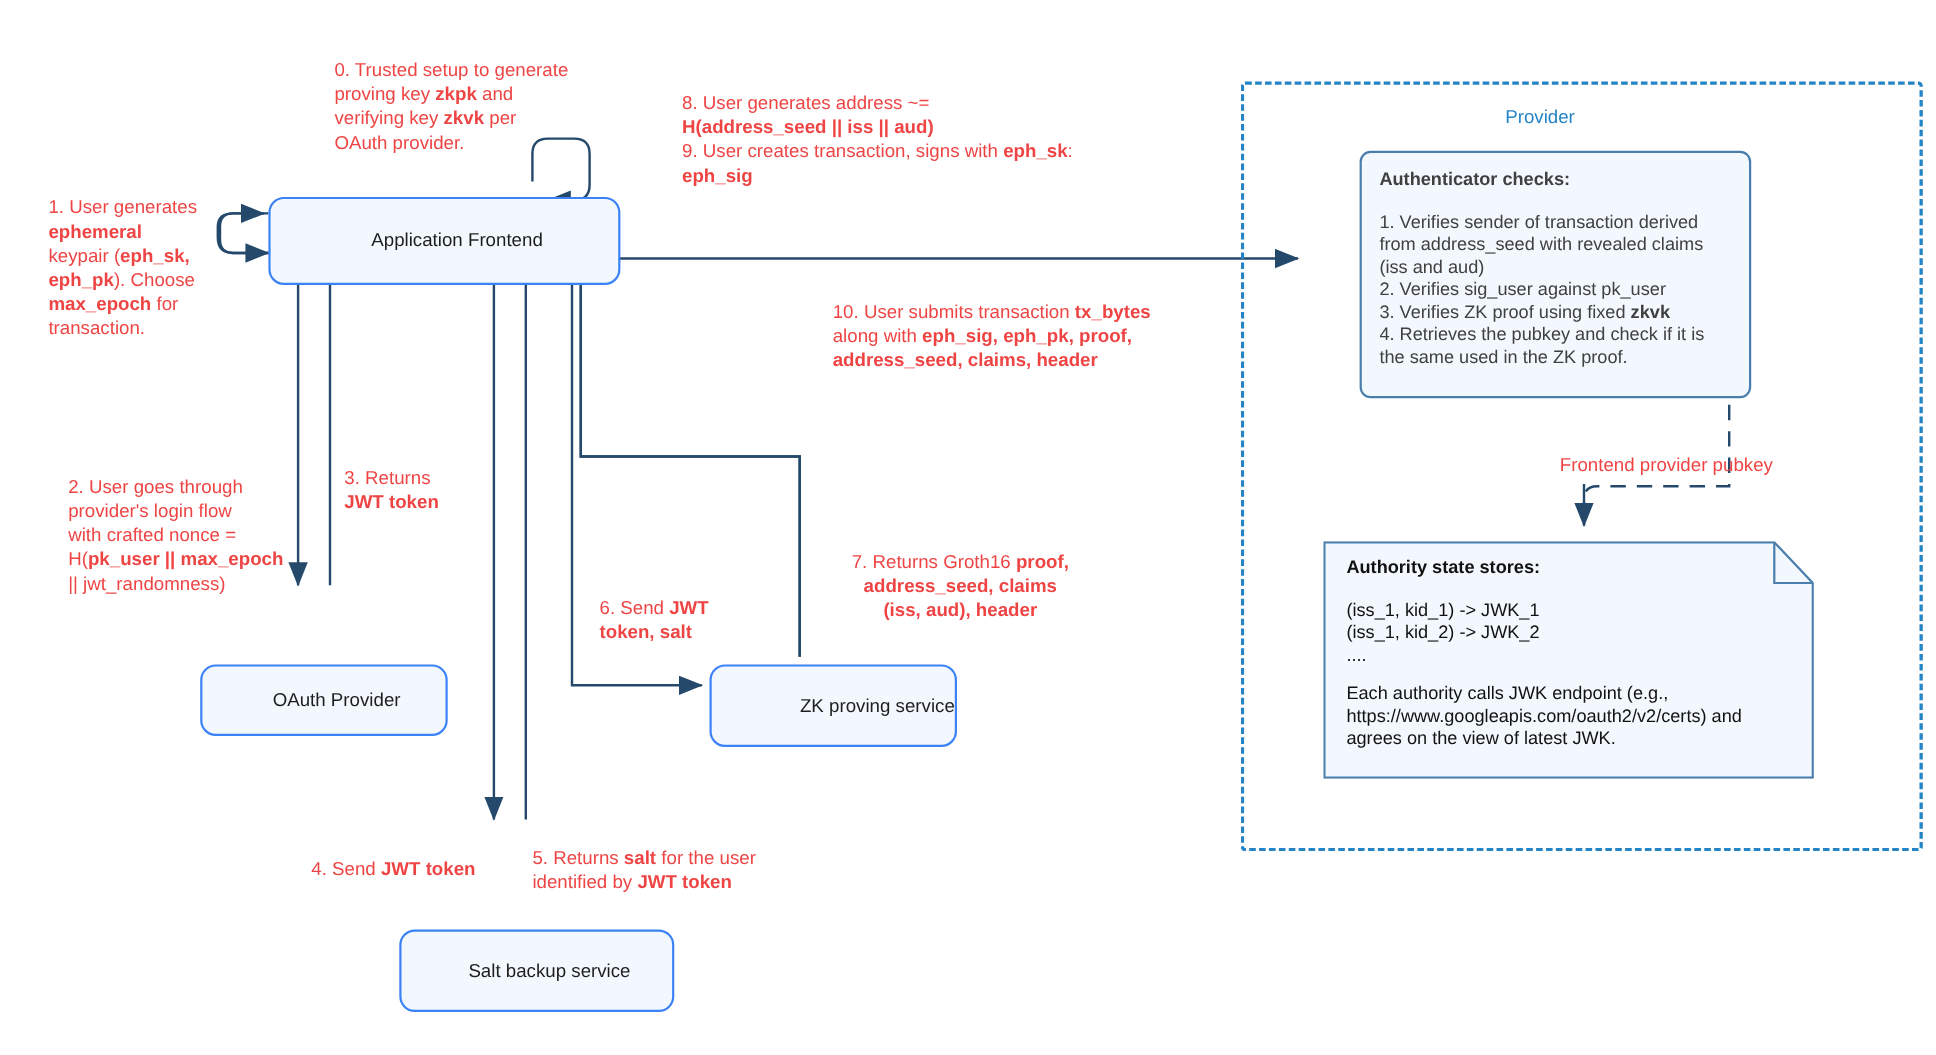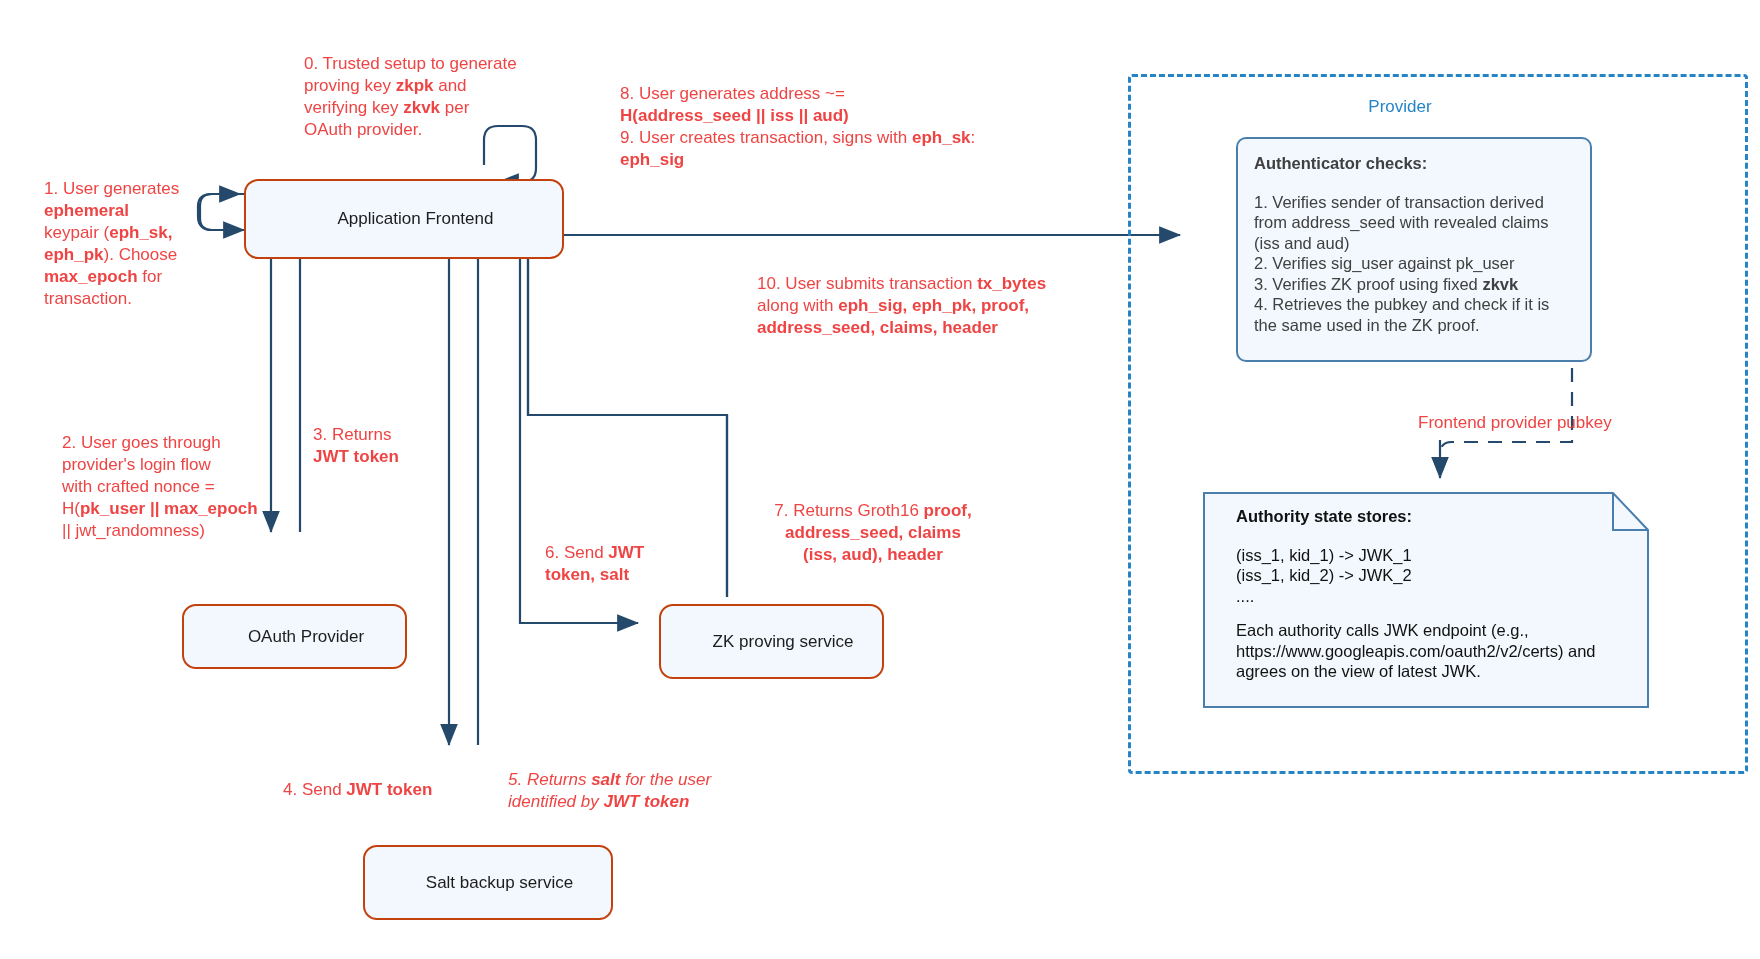--- a/index.html
+++ b/index.html
@@ -2,36 +2,36 @@
 <html><head>
 <meta charset="utf-8">
 <style>
   html,body{margin:0;padding:0;background:#ffffff;}
   body{width:1760px;height:959px;position:relative;overflow:hidden;
        font-family:"Liberation Sans","DejaVu Sans",sans-serif;color:#1a1a1a;}
   #canvas{position:absolute;inset:0;width:1760px;height:959px;}
   svg.layer{position:absolute;left:0;top:0;width:1760px;height:959px;pointer-events:none;}
 
   .node{position:absolute;box-sizing:border-box;background:#f2f8fd;
-        border:2px solid #c2410c;border-radius:14px;
+        border:2px solid #3b82f6;border-radius:14px;
         display:flex;align-items:center;justify-content:center;
         font-size:17px;color:#1d1d1d;padding-left:23px;}
 
   .lbl{position:absolute;font-size:17px;line-height:22px;color:#ef4444;white-space:pre-line;}
   .lbl b{font-weight:bold;}
   .lbl.center{text-align:center;}
 
   .panel{position:absolute;box-sizing:border-box;background:#f2f8fd;
          border:2px solid #4a7fad;border-radius:10px;padding:14px 16px;
          font-size:16.5px;line-height:20.5px;color:#404040;}
   .panel .head{font-weight:bold;margin-bottom:18px;}
 
   
   .docbox{position:absolute;box-sizing:border-box;font-size:16.5px;line-height:20.5px;color:#111;}
-  .docbox .inner{position:absolute;inset:0;padding:14px 33px;box-sizing:border-box;border-radius:12px;}
+  .docbox .inner{position:absolute;inset:0;padding:14px 21px;box-sizing:border-box;border-radius:12px;}
   .docbox .head{font-weight:bold;margin-bottom:18px;}
   .docshape{position:absolute;left:0;top:0;}
 
   .authority-box{position:absolute;box-sizing:border-box;
         border:3px dashed #2484c6;border-radius:4px;background:transparent;}
   .authority-title{position:absolute;color:#2484c6;font-size:17px;}
 
   .spacer{height:14px;}
 </style>
 </head>
@@ -77,21 +77,21 @@
   </svg>
 
   <div class="node" style="left:244px;top:179px;width:320px;height:80px;">
     <span>Application Frontend</span>
   </div>
 
   <div class="node" style="left:182px;top:604px;width:225px;height:65px;">
     <span>OAuth Provider</span>
   </div>
 
-  <div class="node" style="left:659px;top:604px;width:225px;height:75px;">
+  <div class="node" style="left:645px;top:604px;width:225px;height:75px;justify-content:flex-end;">
     <span>ZK proving service</span>
   </div>
 
   <div class="node" style="left:363px;top:845px;width:250px;height:75px;">
     <span>Salt backup service</span>
   </div>
 
   <div class="authority-box" style="left:1128px;top:74px;width:620px;height:700px;"></div>
   <div class="authority-title" style="left:1400px;top:97px;transform:translateX(-50%);">Provider</div>
 
@@ -113,19 +113,19 @@
       <div class="spacer"></div>
       <div id="state-footer">Each authority calls JWK endpoint (e.g.,<br>https://www.googleapis.com/oauth2/v2/certs) and<br>agrees on the view of latest JWK.</div>
     </div>
   </div>
 
   <div class="lbl" id="s0" style="left:304px;top:53px;width:250px;">0. Trusted setup to generate<br>proving key <b>zkpk</b> and<br>verifying key <b>zkvk</b> per<br>OAuth provider.</div>
   <div class="lbl" id="s1" style="left:44px;top:178px;width:185px;">1. User generates<br><b>ephemeral</b><br>keypair (<b>eph_sk,<br>eph_pk</b>). Choose<br><b>max_epoch</b> for<br>transaction.</div>
   <div class="lbl" id="s2" style="left:62px;top:432px;width:240px;">2. User goes through<br>provider's login flow<br>with crafted nonce =<br>H(<b>pk_user || max_epoch</b><br>|| jwt_randomness)</div>
   <div class="lbl" id="s3" style="left:313px;top:424px;width:150px;">3. Returns<br><b>JWT token</b></div>
   <div class="lbl" id="s4" style="left:283px;top:779px;width:180px;">4. Send <b>JWT token</b></div>
-  <div class="lbl" id="s5" style="left:508px;top:769px;width:260px;font-style:italic;">5. Returns <b>salt</b> for the user<br>identified by <b>JWT token</b></div>
+  <div class="lbl" id="s5" style="left:484px;top:769px;width:260px;">5. Returns <b>salt</b> for the user<br>identified by <b>JWT token</b></div>
   <div class="lbl" id="s6" style="left:545px;top:542px;width:160px;">6. Send <b>JWT<br>token, salt</b></div>
   <div class="lbl center" id="s7" style="left:758px;top:500px;width:230px;">7. Returns Groth16 <b>proof,<br>address_seed, claims<br>(iss, aud), header</b></div>
   <div class="lbl" id="s89" style="left:620px;top:83px;width:480px;">8. User generates address ~=<br><b>H(address_seed || iss || aud)</b><br>9. User creates transaction, signs with <b>eph_sk</b>:<br><b>eph_sig</b></div>
   <div class="lbl" id="s10" style="left:757px;top:273px;width:330px;">10. User submits transaction <b>tx_bytes</b><br>along with <b>eph_sig, eph_pk, proof,<br>address_seed, claims, header</b></div>
 
 </div>
 
 </body></html>

